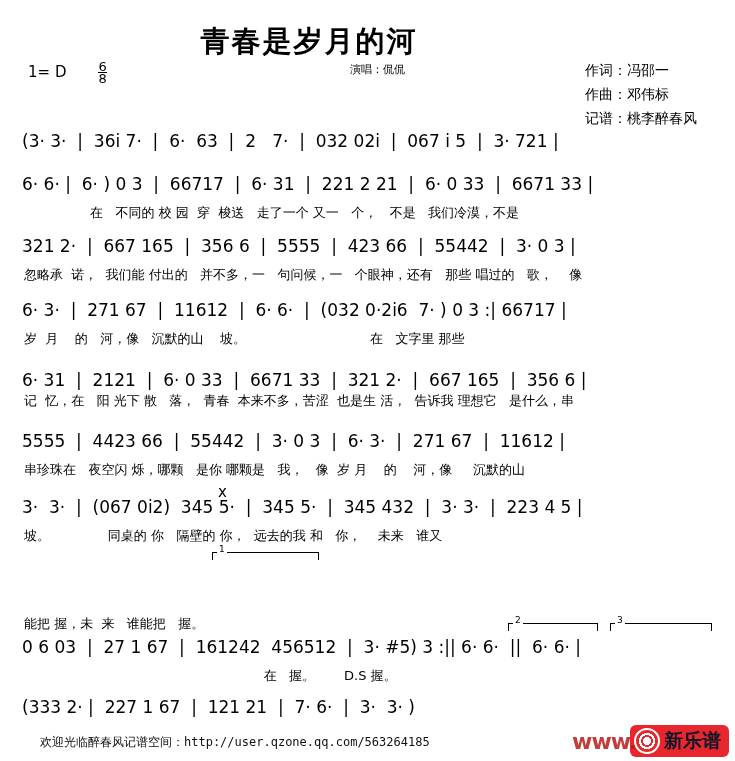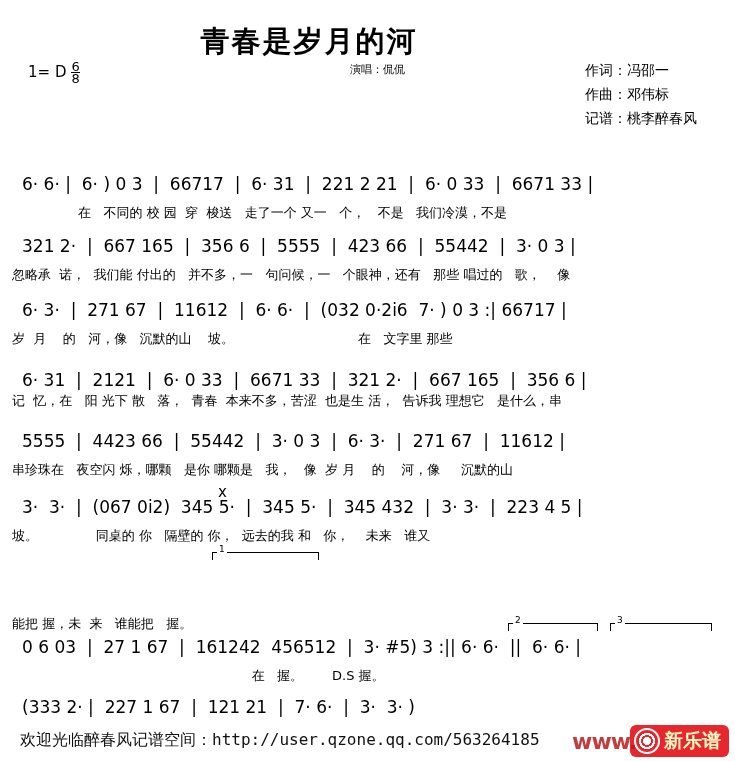--- a/index.html
+++ b/index.html
@@ -28,21 +28,21 @@
   .credits{
     position:absolute;right:38px;top:58px;
     font-size:14px;
     line-height:24px;
     text-align:left;
   }
   .credits div{white-space:nowrap;}
   .keysig{
     position:absolute;left:28px;top:60px;
     font-size:15px;
-    display:flex;align-items:center;
+    display:flex;align-items:center;gap:27px;
   }
   .frac{
     display:inline-block;
     text-align:center;
     line-height:11px;
     font-size:13px;
     margin-left:5px;
     position:relative;
     top:1px;
   }
@@ -59,30 +59,30 @@
     font-family:"DejaVu Sans Mono","Liberation Mono",monospace;
   }
   .notes{
     letter-spacing:0px;
     font-size:17px;
     font-family:"DejaVu Sans","Liberation Sans",sans-serif;
     white-space:pre;
   }
   .lyrics{
     position:absolute;
-    left:12px;
+    left:24px;
     font-size:13px;
     white-space:pre;
     font-family:"DejaVu Sans","Liberation Sans",sans-serif;
   }
 
   
   .footer{
-    position:absolute;left:20px;bottom:10px;
-    font-size:16px;
+    position:absolute;left:40px;bottom:10px;
+    font-size:12px;
     font-family:"DejaVu Sans Mono","Liberation Mono",monospace;
     color:#111;
     white-space:nowrap;
     margin-top:20px;
   }
   .wm{
     position:absolute;right:6px;bottom:4px;
     display:flex;align-items:center;
   }
   .wm-text{
@@ -99,21 +99,21 @@
     margin-left:-6px;
   }
   .wm-disc{
     width:22px;height:22px;border-radius:50%;
     background:radial-gradient(circle at 50% 50%, #ffffff 0 4px, #e8262d 4px 6px, #ffffff 6px 8px, #e8262d 8px 11px);
     border:2px solid #fff;
     margin-right:4px;
     flex:none;
   }
   .wm-badge-text{
-    color:#fef9c3;font-size:19px;font-weight:bold;
+    color:#0f172a;font-size:19px;font-weight:bold;
     font-family:"DejaVu Sans","Liberation Sans",sans-serif;
     white-space:nowrap;
   }
 
   
   .mark{position:absolute;font-size:12px;}
   .bracket{
     position:absolute;
     border-top:1px solid #000;
     border-left:1px solid #000;
@@ -140,20 +140,21 @@
   </div>
 
   <div class="singer">演唱：侃侃</div>
 
   <div class="credits">
     <div>作词：冯邵一</div>
     <div>作曲：邓伟标</div>
     <div>记谱：桃李醉春风</div>
   </div>
 
+  <div class="line notes" style="top:131px;">(3· 3·  |  36i 7·  |  6·  63  |  2   7·  |  032 02i  |  067 i 5  |  3· 721 |</div>
 
   <div class="line notes" style="top:174px;">6· 6· |  6· ) 0 3  |  66717  |  6· 31  |  221 2 21  |  6· 0 33  |  6671 33 |</div>
   <div class="lyrics" style="top:204px;">                在   不同的 校 园  穿  梭送   走了一个 又一   个，   不是   我们冷漠，不是</div>
 
   <div class="line notes" style="top:236px;">321 2·  |  667 165  |  356 6  |  5555  |  423 66  |  55442  |  3· 0 3 |</div>
   <div class="lyrics" style="top:266px;">忽略承  诺，  我们能 付出的   并不多，一   句问候，一   个眼神，还有   那些 唱过的   歌，    像</div>
 
   <div class="line notes" style="top:300px;">6· 3·  |  271 67  |  11612  |  6· 6·  |  (032 0·2i6  7· ) 0 3 :| 66717 |</div>
   <div class="lyrics" style="top:330px;">岁  月    的   河，像   沉默的山    坡。                              在   文字里 那些</div>
 

